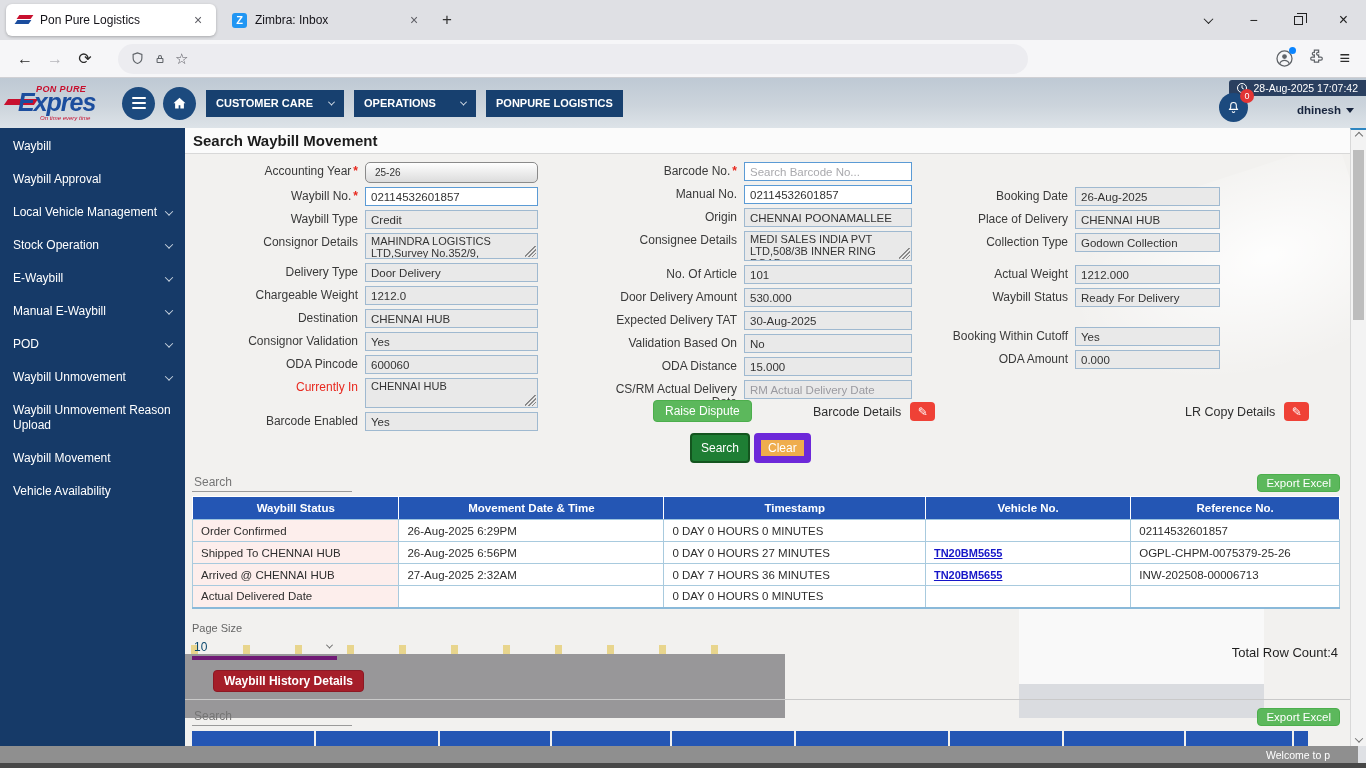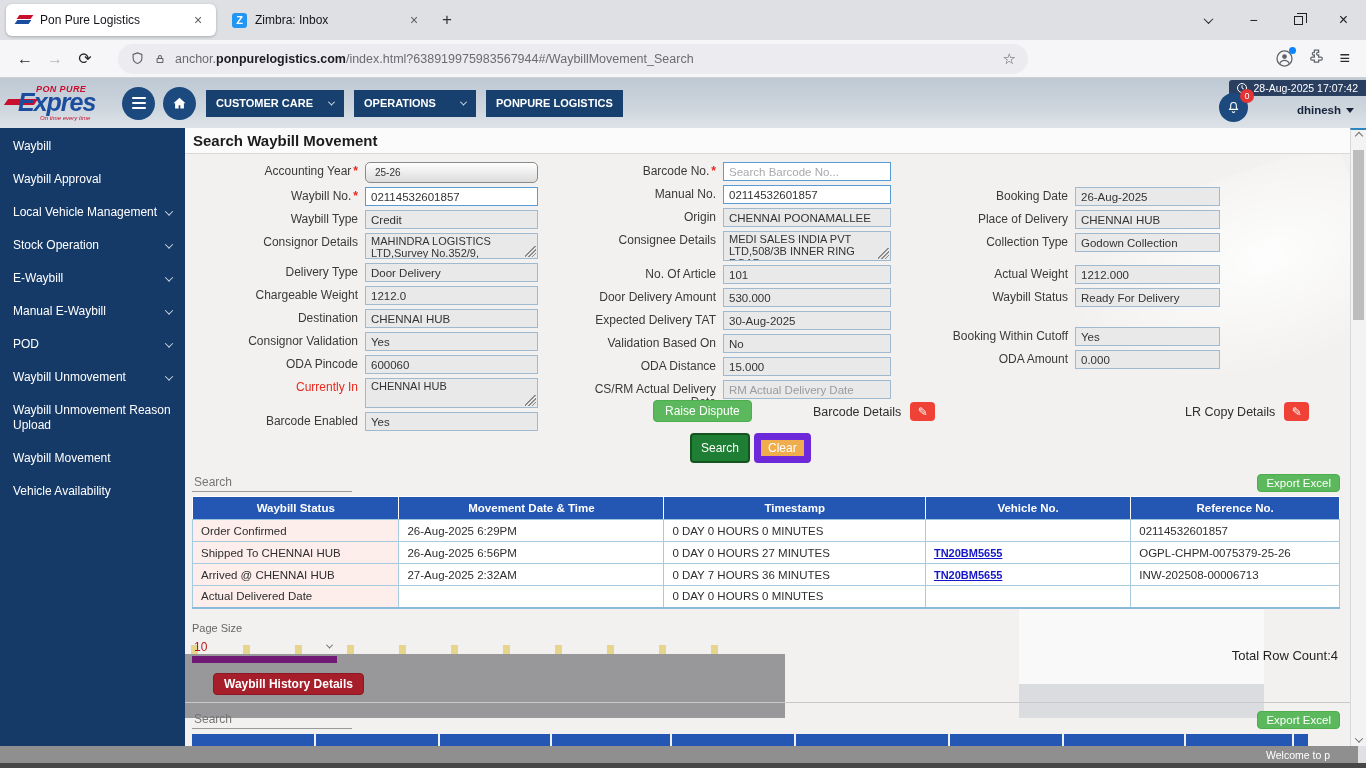--- a/index.html
+++ b/index.html
@@ -74,21 +74,21 @@
   .decor .cones{position:absolute;left:6px;bottom:92px;width:560px;height:9px;background:repeating-linear-gradient(90deg,rgba(224,190,60,.55) 0 7px,transparent 7px 52px);}
   .decor .truck{position:absolute;right:86px;bottom:28px;width:245px;height:130px;background:rgba(250,250,250,.85);border-radius:10px 10px 0 0;box-shadow:inset 0 -34px 0 rgba(210,213,218,.8);}
   .zmain{position:relative;z-index:1;}
 
   .title-strip{height:26px;background:#fbfbfb;border-bottom:1px solid #d8d8d8;display:flex;align-items:center;padding-left:8px;}
   .title-strip h1{font-size:15px;color:#1c1c1c;font-weight:bold;}
 
   .form-area{position:relative;height:312px;}
   .fcol{position:absolute;display:flex;flex-direction:column;gap:4px;}
   .col-left{left:7px;top:8px;}
-  .col-mid{left:385px;top:8px;align-items:center;}
+  .col-mid{left:406px;top:8px;align-items:center;}
   .col-right{left:755px;top:33px;}
   .frow{display:flex;align-items:flex-start;}
   .flabel{font-size:12px;color:#3a3a3a;text-align:right;padding-right:7px;padding-top:3px;line-height:13px;}
   .col-left .flabel{width:173px;}  .col-left .ctl{width:173px;}
   .col-mid .flabel{width:153px;}   .col-mid .ctl{width:168px;}
   .col-right .flabel{width:135px;} .col-right .ctl{width:145px;}
   .flabel.red{color:#e8281e;}
   .req{color:#e8281e;margin-left:2px;font-weight:bold;}
   .ctl{height:19px;font-size:11.5px;color:#333;font-family:"Liberation Sans",sans-serif;}
   input.ctl{padding:0 5px;outline:none;}
@@ -121,21 +121,21 @@
 
   table.mv{border-collapse:collapse;width:calc(100% - 17px);margin:2px 10px 0 7px;background:#fff;}
   table.mv th{background:#2456b4;color:#fff;font-size:11.5px;font-weight:bold;height:23px;border:1px solid #fff;border-bottom:1px solid #9cc3de;}
   table.mv td{border:1px solid #a8cade;font-size:11.5px;color:#2e2e2e;height:22px;padding:0 8px;background:#fff;}
   table.mv td.pink{background:#fdeeec;}
   table.mv{border-bottom:2px solid #8ab9d9;}
   a.vlink{color:#1515c8;text-decoration:underline;font-weight:bold;font-size:11px;}
 
   .pagerow{display:flex;justify-content:space-between;align-items:flex-end;padding:13px 12px 0 7px;}
   .pslabel{font-size:11px;color:#666;}
-  .psselect{width:145px;border-bottom:7px solid #701a75;display:flex;justify-content:space-between;align-items:center;font-size:12px;color:#b91c1c;padding:3px 2px 2px 2px;margin-top:3px;cursor:pointer;}
+  .psselect{width:145px;border-bottom:4px solid #701a75;display:flex;justify-content:space-between;align-items:center;font-size:12px;color:#0c4a6e;padding:3px 2px 2px 2px;margin-top:3px;cursor:pointer;}
   .psselect .chev{width:5px;height:5px;color:#666;margin-right:3px;}
   .totalcount{font-size:13px;color:#1f1f1f;}
 
   .historyrow{padding:10px 0 0 7px;margin-left:21px;}
   hr.sep{border:none;border-top:1px solid #c9c9c9;margin:7px 0 0 0;}
 
   .bottomheader{display:flex;height:27px;margin:3px 10px 0 7px;gap:2px;}
   .bh-cell{background:#2456b4;height:100%;}
 
   
@@ -190,21 +190,20 @@
         <svg width="15" height="15" viewBox="0 0 24 24" fill="none" stroke="#5f6368" stroke-width="1.8">
             <path d="M12 3 5 5.5V11c0 4.5 3 7.5 7 9 4-1.5 7-4.5 7-9V5.5Z"></path>
           </svg>
       </span>
       <span class="icn">
         <svg width="14" height="14" viewBox="0 0 24 24" fill="none" stroke="#5f6368" stroke-width="1.8">
             <rect x="7" y="11" width="10" height="7" rx="1"></rect>
             <path d="M9.5 11V8.5a2.5 2.5 0 0 1 5 0V11"></path>
           </svg>
       </span>
-      <span class="urltext"><span>anchor.</span><b>ponpurelogistics.com</b><span>/index.html?638919975983567944#/WaybillMovement_Search</span></span>
       <span class="url-star">☆</span>
     </div>
     <div class="urlbar-right">
       <span class="acct">
         <svg width="19" height="19" viewBox="0 0 24 24">
             <circle cx="12" cy="12" r="9.5" fill="none" stroke="#5f6368" stroke-width="1.6"></circle>
             <circle cx="12" cy="9.5" r="3" fill="#5f6368"></circle>
             <path d="M6 18.5c1.2-3 3.8-4 6-4s4.8 1 6 4" fill="none" stroke="#5f6368" stroke-width="1.6"></path>
           </svg>
         <span class="dot"></span>

